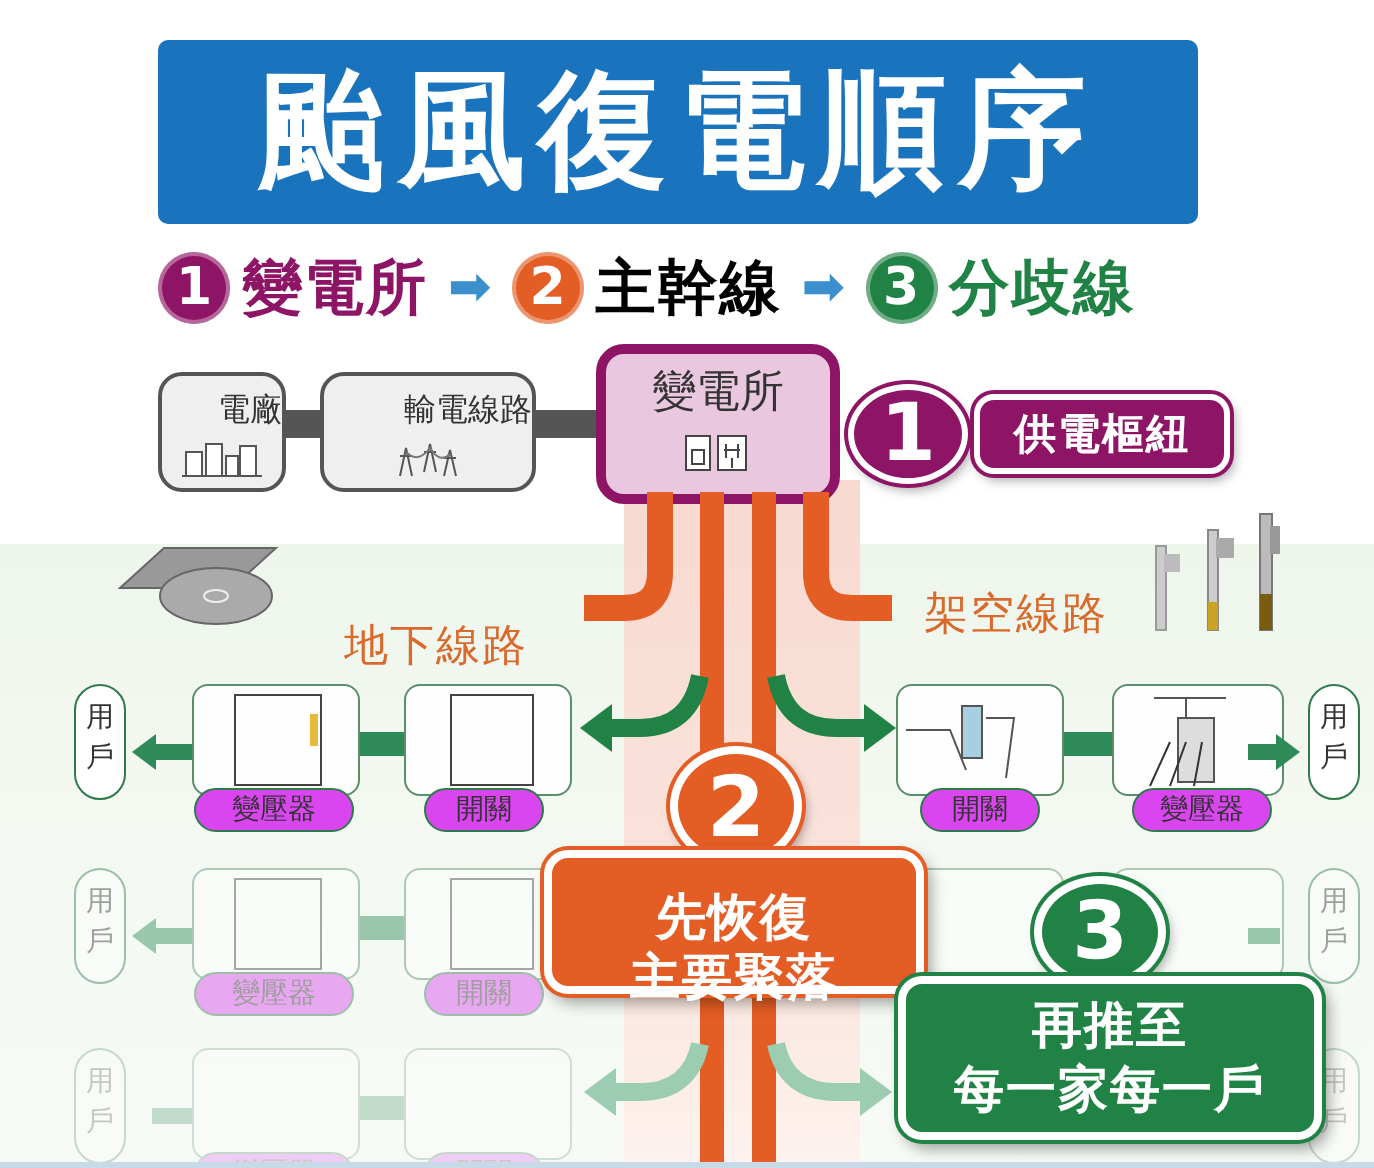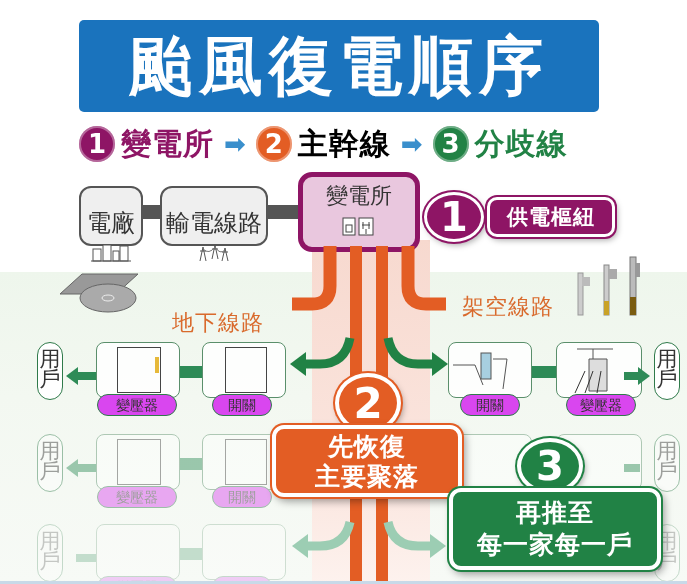--- a/index.html
+++ b/index.html
@@ -22,54 +22,54 @@
   .steps-row { left: 79px; top: 122px; height: 44px; display: flex; align-items: center; }
   .step-num { width: 36px; height: 36px; border-radius: 50%; color: #fff; font-weight: bold;
     font-size: 26px; display: flex; align-items: center; justify-content: center;
     box-shadow: inset 0 0 0 2px rgba(255,255,255,0.35); }
   .step-label { font-weight: bold; font-size: 30px; margin-left: 6px; letter-spacing: 1px; }
   .step-arrow { color: #3a8fcc; font-size: 26px; margin: 0 10px; font-weight: bold; }
 
   
   .chain-bar { left: 140px; top: 205px; width: 160px; height: 14px; background: #555; }
   .gray-box { background: #efefef; border: 2px solid #555; border-radius: 12px; }
-  .gray-box .lbl { font-size: 24px; color: #333; text-align: center; margin-top: 19px; }
+  .gray-box .lbl { font-size: 16px; color: #333; text-align: right; margin-top: 7px; }
   .icon-small { display: flex; justify-content: center; margin-top: 4px; }
 
   .sub-box { left: 298px; top: 172px; width: 122px; height: 80px; background: #e9c7de;
     border: 5px solid #8e1565; border-radius: 14px; }
   .sub-box .lbl { font-size: 22px; color: #333; text-align: center; margin-top: 4px; }
 
   .badge1-circle { left: 424px; top: 192px; width: 60px; height: 50px; border-radius: 50%;
     background: #8e1565; border: 3px solid #fff; box-shadow: 0 0 0 2px #8e1565, 2px 3px 6px rgba(0,0,0,0.35);
     color: #fff; font-weight: bold; font-size: 40px; display: flex; align-items: center; justify-content: center; }
   .badge1-pill { left: 487px; top: 197px; width: 128px; height: 40px; border-radius: 10px;
     background: #8e1565; border: 3px solid #fff; box-shadow: 0 0 0 2px #8e1565, 2px 3px 6px rgba(0,0,0,0.35);
     color: #fff; font-weight: bold; font-size: 21px; display: flex; align-items: center; justify-content: center; letter-spacing: 1px; }
 
   
   .line-label { font-size: 22px; color: #d96a2c; letter-spacing: 1px; }
 
   
   .dev-box { background: rgba(255,255,255,0.85); border: 1.5px solid #5a8f6b; border-radius: 8px; }
   .dev-label { background: #d946ef; border: 1.5px solid #2f7a4a; border-radius: 14px; font-size: 14px;
     color: #333; text-align: center; line-height: 20px; }
-  .user-box { background: #fff; border: 1.5px solid #2f7a4a; border-radius: 14px; font-size: 21px;
+  .user-box { background: #fff; border: 1.5px solid #2f7a4a; border-radius: 14px; font-size: 14px;
     color: #333; text-align: center; line-height: 20px; padding-top: 6px; }
   .g-bar { background: #2e8b57; }
   .faded { opacity: 0.45; }
   .faded2 { opacity: 0.25; }
 
   
   .circle2 { left: 335px; top: 373px; width: 66px; height: 60px; border-radius: 50%; background: #e35d24;
     border: 4px solid #fff; box-shadow: 0 0 0 2px #e35d24, 2px 3px 6px rgba(0,0,0,0.35);
     color: #fff; font-weight: bold; font-size: 42px; display: flex; align-items: center; justify-content: center; }
   .box2 { left: 272px; top: 425px; width: 190px; height: 72px; border-radius: 12px; background: #e35d24;
     border: 4px solid #fff; box-shadow: 0 0 0 2px #e35d24, 3px 4px 8px rgba(0,0,0,0.4);
-    color: #fff; font-weight: bold; font-size: 25px; text-align: center; line-height: 30px; padding-top: 3px; letter-spacing: 1px; }
+    color: #fff; font-weight: bold; font-size: 25px; text-align: center; line-height: 30px; padding-top: 15px; letter-spacing: 1px; }
   .circle3 { left: 517px; top: 438px; width: 66px; height: 56px; border-radius: 50%; background: #218245;
     border: 4px solid #fff; box-shadow: 0 0 0 2px #218245, 2px 3px 6px rgba(0,0,0,0.35);
     color: #fff; font-weight: bold; font-size: 40px; display: flex; align-items: center; justify-content: center; }
   .box3 { left: 449px; top: 488px; width: 212px; height: 82px; border-radius: 12px; background: #218245;
     border: 4px solid #fff; box-shadow: 0 0 0 2px #218245, 3px 4px 8px rgba(0,0,0,0.4);
     color: #fff; font-weight: bold; font-size: 25px; text-align: center; line-height: 32px; padding-top: 5px; letter-spacing: 1px; }
 
   .bottom-line { left: 0; top: 581px; width: 687px; height: 3px; background: #c8d9e8; }
 </style>
 </head>

